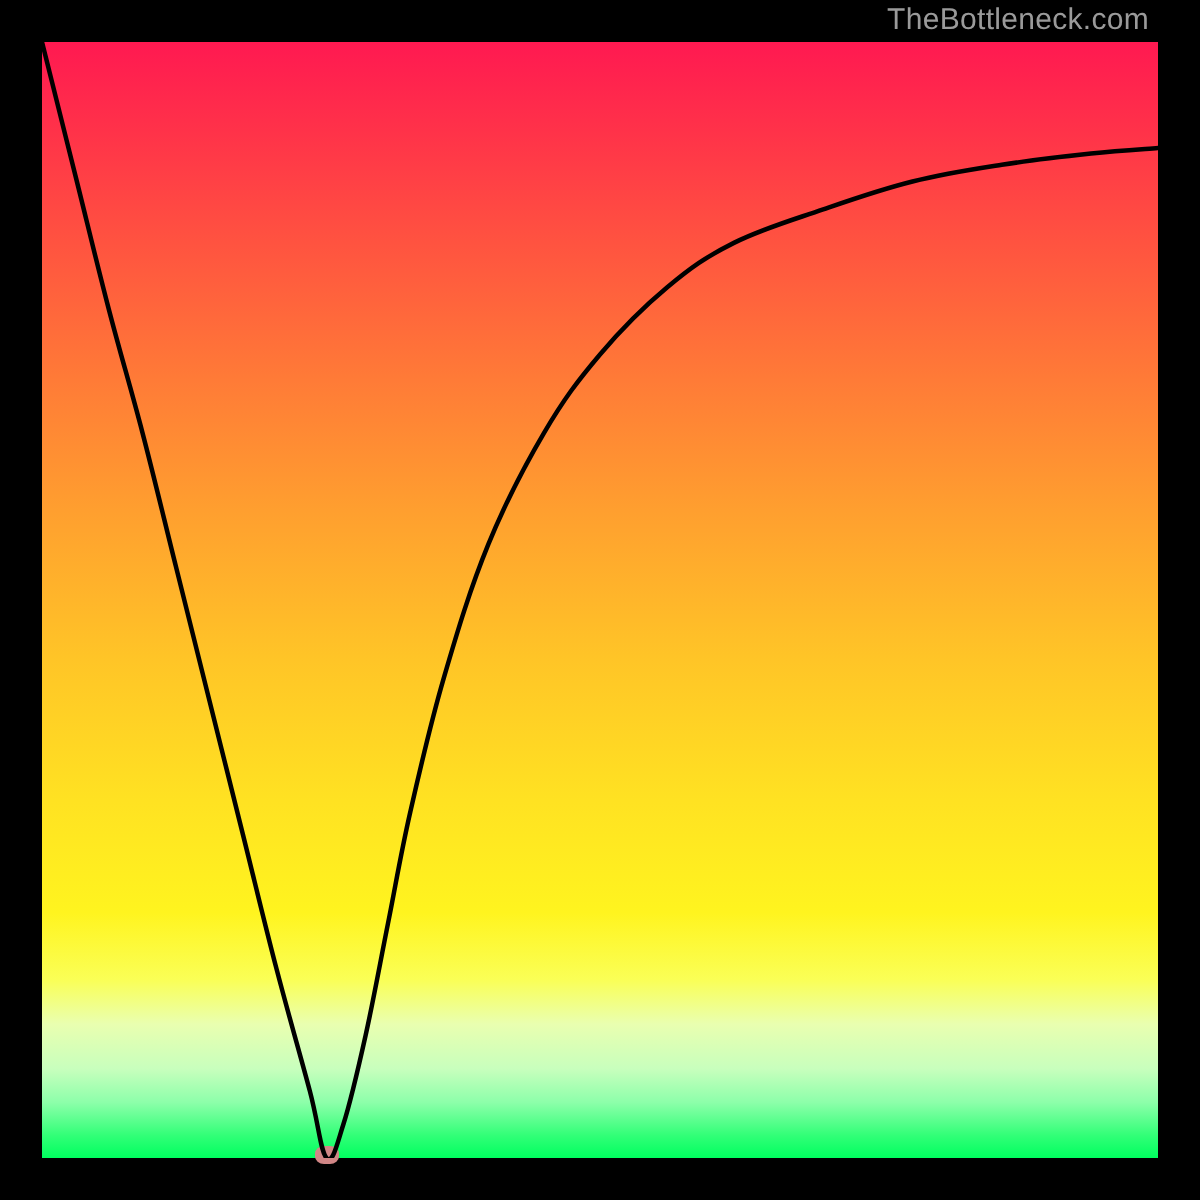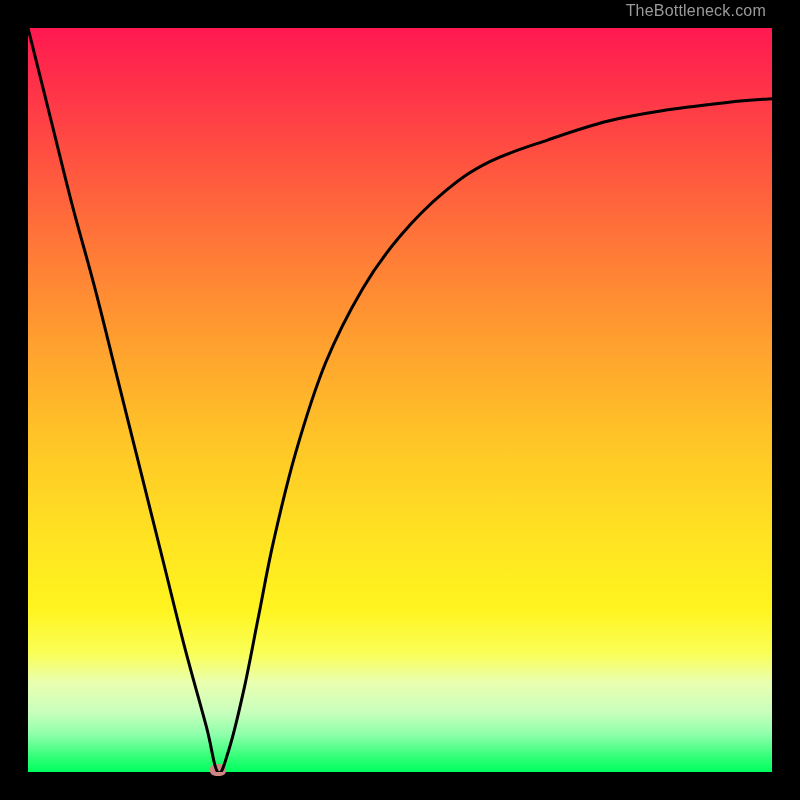--- a/index.html
+++ b/index.html
@@ -37,21 +37,21 @@
       #c8ffbd 92%,
       #8dffaa 95%,
       #31ff77 98%,
       #00ff5f 100%);
   }
   .watermark {
     position: absolute;
     top: 2px;
     right: 34px;
     color: #9a9a9a;
-    font-size: 16px;
+    font-size: 20px;
     letter-spacing: 0.2px;
     z-index: 10;
   }
   svg.curve {
     position: absolute;
     left: 28px;
     top: 28px;
     width: 744px;
     height: 744px;
     z-index: 5;

